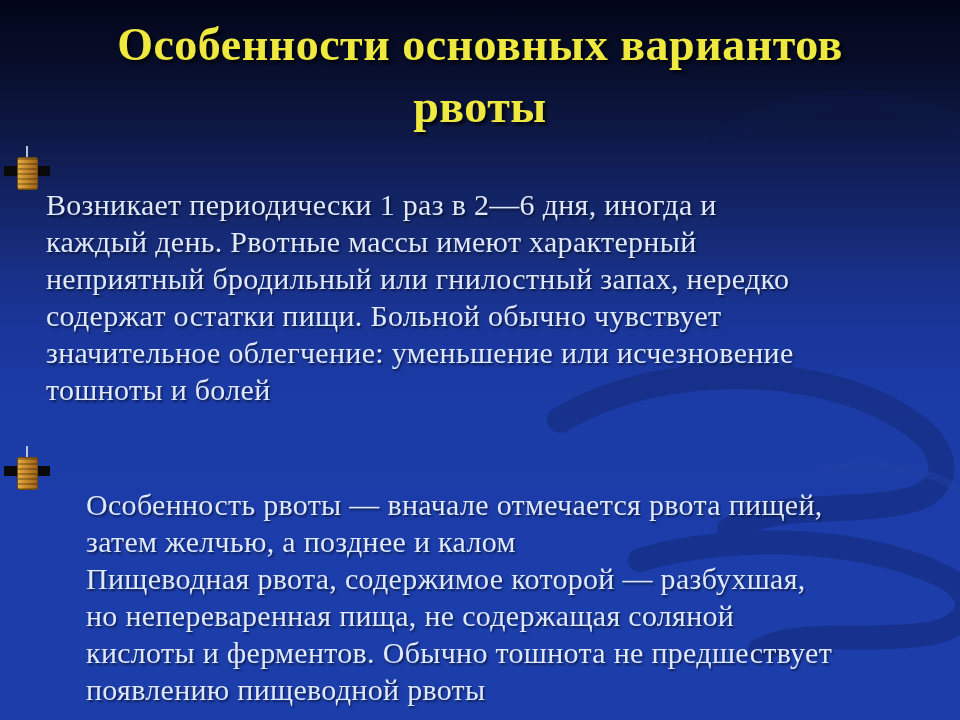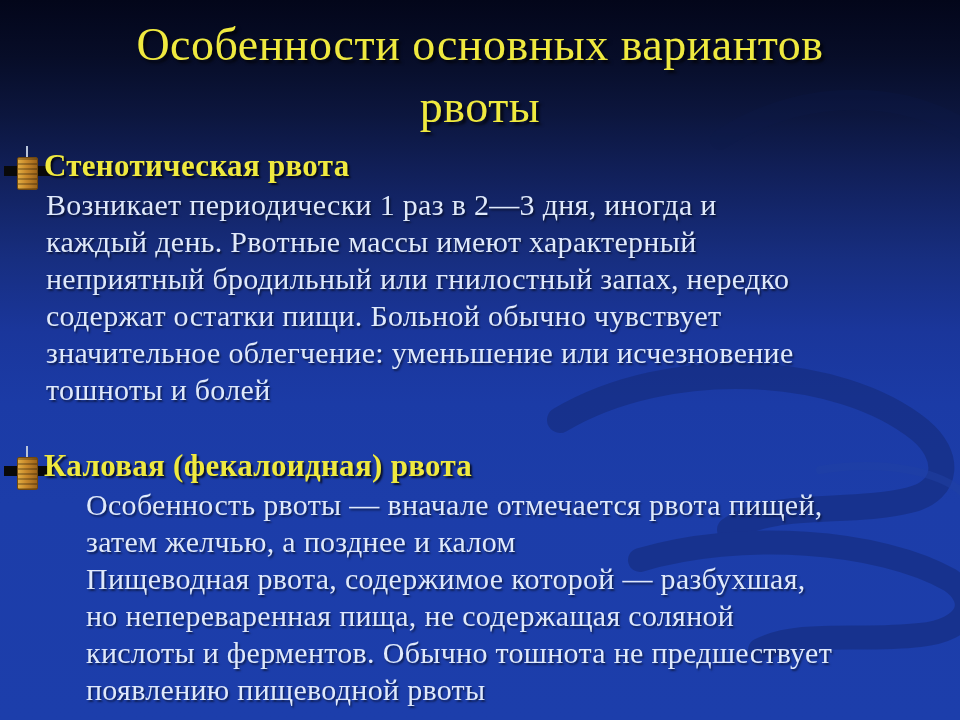--- a/index.html
+++ b/index.html
@@ -38,21 +38,21 @@
     opacity: 0.25;
     pointer-events: none;
   }
   .page-title {
     position: absolute;
     top: 14px;
     left: 0;
     width: 100%;
     text-align: center;
     font-size: 46px;
-    font-weight: normal;
+    font-weight: bold;
     line-height: 62px;
     color: #efe93f;
     white-space: pre-line;
     text-shadow: 3px 3px 3px rgba(0,0,0,0.7);
     letter-spacing: 0.5px;
   }
   .bullet-icon {
     position: absolute;
     width: 46px;
     height: 44px;
@@ -124,35 +124,33 @@
 
   <div class="page-title">Особенности основных вариантов
 рвоты</div>
 
   <div class="bullet-icon icon-1">
     <div class="antenna"></div>
     <div class="bar-left"></div>
     <div class="bar-right"></div>
     <div class="sat-body"></div>
   </div>
-  <div class="section-heading heading-1">Стенотическая рвота</div>
-  <div class="section-body body-1">Возникает периодически 1 раз в 2—3 дня, иногда и
+  <div class="section-body body-1">Возникает периодически 1 раз в 2—6 дня, иногда и
 каждый день. Рвотные массы имеют характерный
 неприятный бродильный или гнилостный запах, нередко
 содержат остатки пищи. Больной обычно чувствует
 значительное облегчение: уменьшение или исчезновение
 тошноты и болей</div>
 
   <div class="bullet-icon icon-2">
     <div class="antenna"></div>
     <div class="bar-left"></div>
     <div class="bar-right"></div>
     <div class="sat-body"></div>
   </div>
-  <div class="section-heading heading-2">Каловая (фекалоидная) рвота</div>
   <div class="section-body body-2">Особенность рвоты — вначале отмечается рвота пищей,
 затем желчью, а позднее и калом
 Пищеводная рвота, содержимое которой — разбухшая,
 но непереваренная пища, не содержащая соляной
 кислоты и ферментов. Обычно тошнота не предшествует
 появлению пищеводной рвоты</div>
 
 </div>
 
 </body></html>

